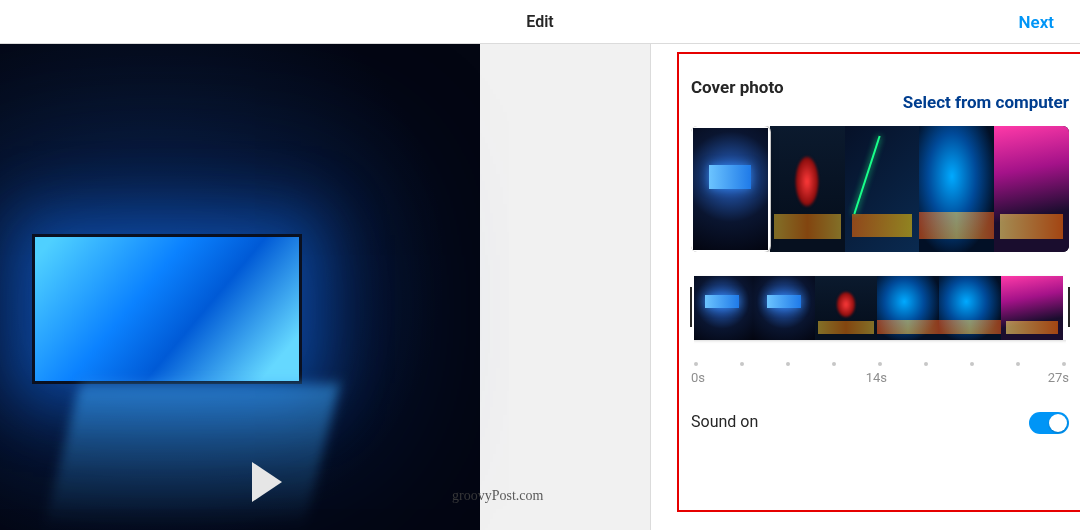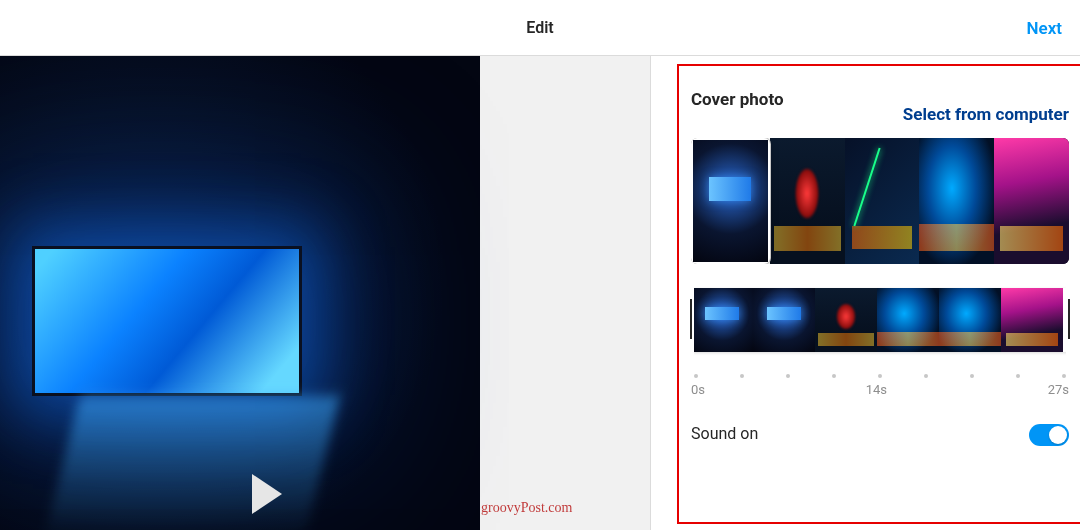--- a/index.html
+++ b/index.html
@@ -5,35 +5,35 @@
   * { margin: 0; padding: 0; box-sizing: border-box; }
   body {
     width: 1080px;
     height: 530px;
     font-family: -apple-system, BlinkMacSystemFont, "Segoe UI", Roboto, Helvetica, Arial, sans-serif;
     background: #fff;
     overflow: hidden;
     position: relative;
   }
   .header {
-    height: 56px;
+    height: 44px;
     border-bottom: 1px solid #dbdbdb;
     display: flex;
     align-items: center;
     justify-content: center;
     position: relative;
   }
   .header-title {
     font-weight: 600;
     font-size: 16px;
     color: #262626;
   }
   .header-next {
     position: absolute;
-    right: 18px;
+    right: 26px;
     top: 50%;
     transform: translateY(-50%);
     color: #0095f6;
     font-weight: 600;
     font-size: 17px;
     cursor: pointer;
   }
   .body {
     display: flex;
     height: 486px;
@@ -76,26 +76,25 @@
     position: absolute;
     left: 236px;
     top: 410px;
     cursor: pointer;
   }
   .play-button svg { display: block; }
   .watermark {
     position: absolute;
     left: 452px;
     top: 444px;
-    color: #b91c1c;
+    color: #404040;
     font-size: 14px;
     pointer-events: none;
     font-family: Georgia, serif;
     opacity: 0.85;
-    margin-left: 29px;
   }
   .right-pane {
     width: 430px;
     border-left: 1px solid #dbdbdb;
     position: relative;
   }
   .annot-box {
     position: absolute;
     left: 26px;
     top: 8px;

